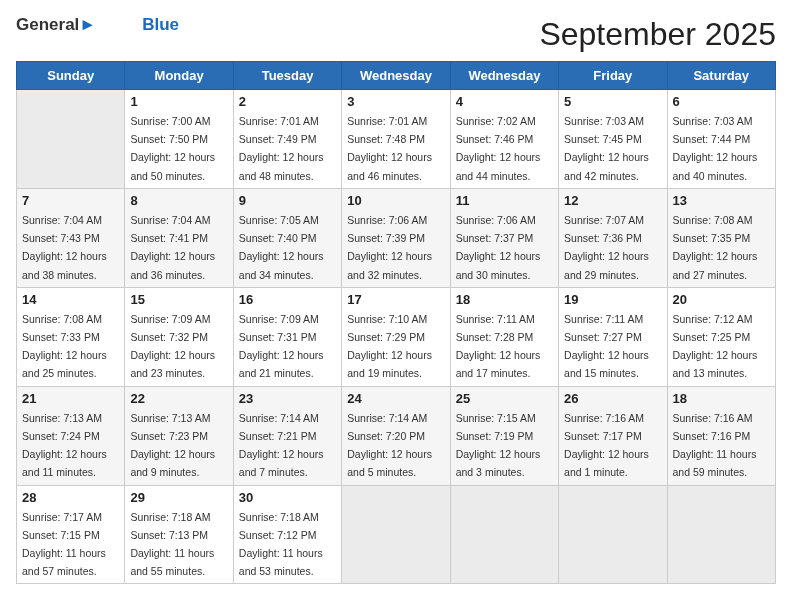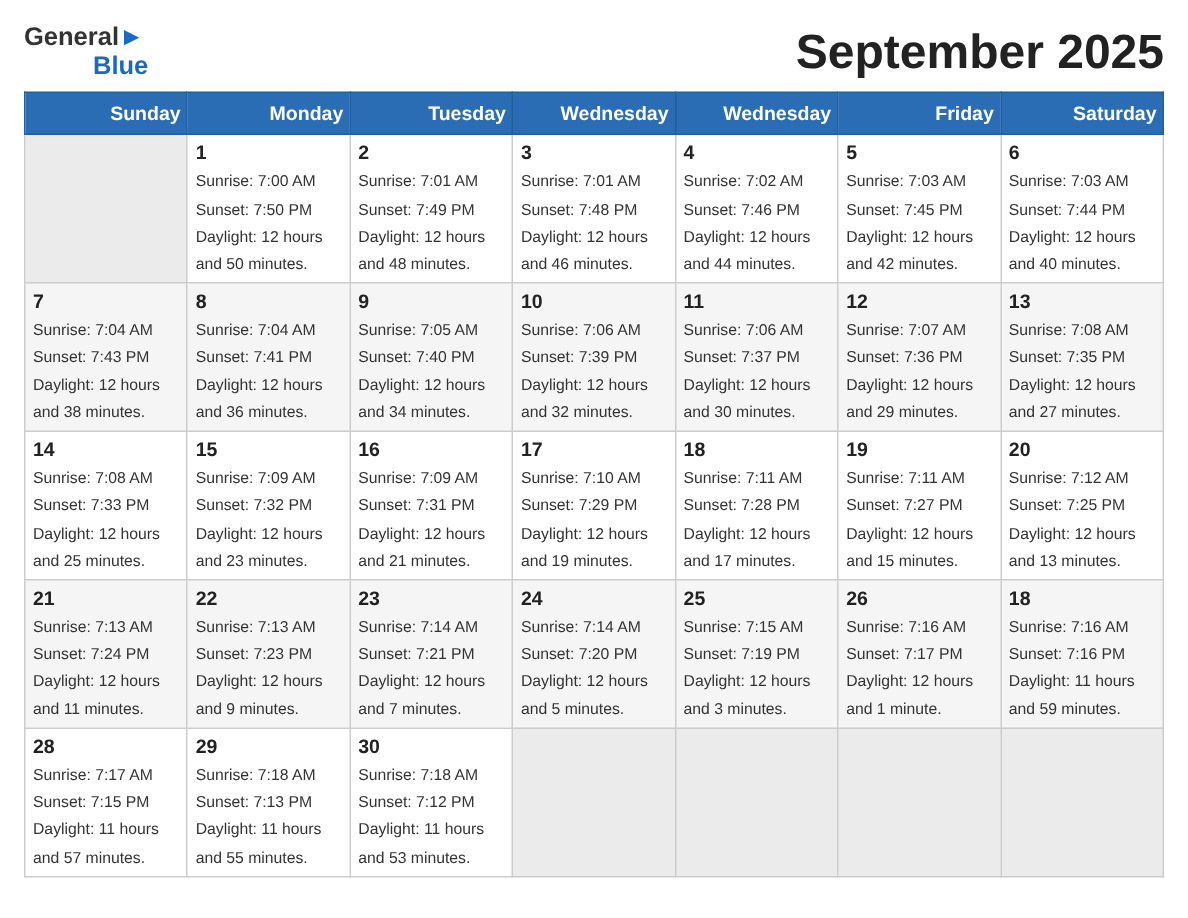--- a/index.html
+++ b/index.html
@@ -19,39 +19,39 @@
     .logo {
       display: flex;
       align-items: center;
       gap: 4px;
     }
     .title-block {
       text-align: right;
     }
     .month-title {
       font-size: 32px;
-      font-weight: bold;
+      font-weight: normal;
       color: #222;
     }
     .subtitle {
       font-size: 14px;
       color: #555;
     }
     table {
       width: 100%;
       border-collapse: collapse;
       border: 1px solid #ccc;
     }
     th {
       background-color: #2a6db5;
       color: #fff;
       font-size: 13px;
       font-weight: bold;
       padding: 6px 4px;
-      text-align: right;
+      text-align: center;
       border: 1px solid #2060a0;
     }
     td {
       vertical-align: top;
       border: 1px solid #ccc;
       padding: 4px 5px;
       width: calc(100% / 7);
       height: 90px;
       background: #fff;
     }
@@ -72,21 +72,21 @@
     }
     tr:nth-child(odd) td { background: #fff; }
     tr:nth-child(even) td { background: #f5f5f5; }
     td.empty { background: #ebebeb !important; }
   </style>
 </head>
 <body>
 
 <div class="header">
   <div class="logo">
-  <div style="display:flex;flex-direction:column;line-height:1.1;">
+  <div style="display:flex;flex-direction:row;line-height:1.1;">
     <span style="font-size:17px;font-weight:bold;color:#333;">General<span style="color:#1a6bbf;">►</span></span>
     <span style="font-size:17px;font-weight:bold;color:#1a6bbf;margin-left:46px;">Blue</span>
   </div>
 </div>
   <div class="title-block">
     <div class="month-title">September 2025</div>
   </div>
 </div>
 
 <table>

